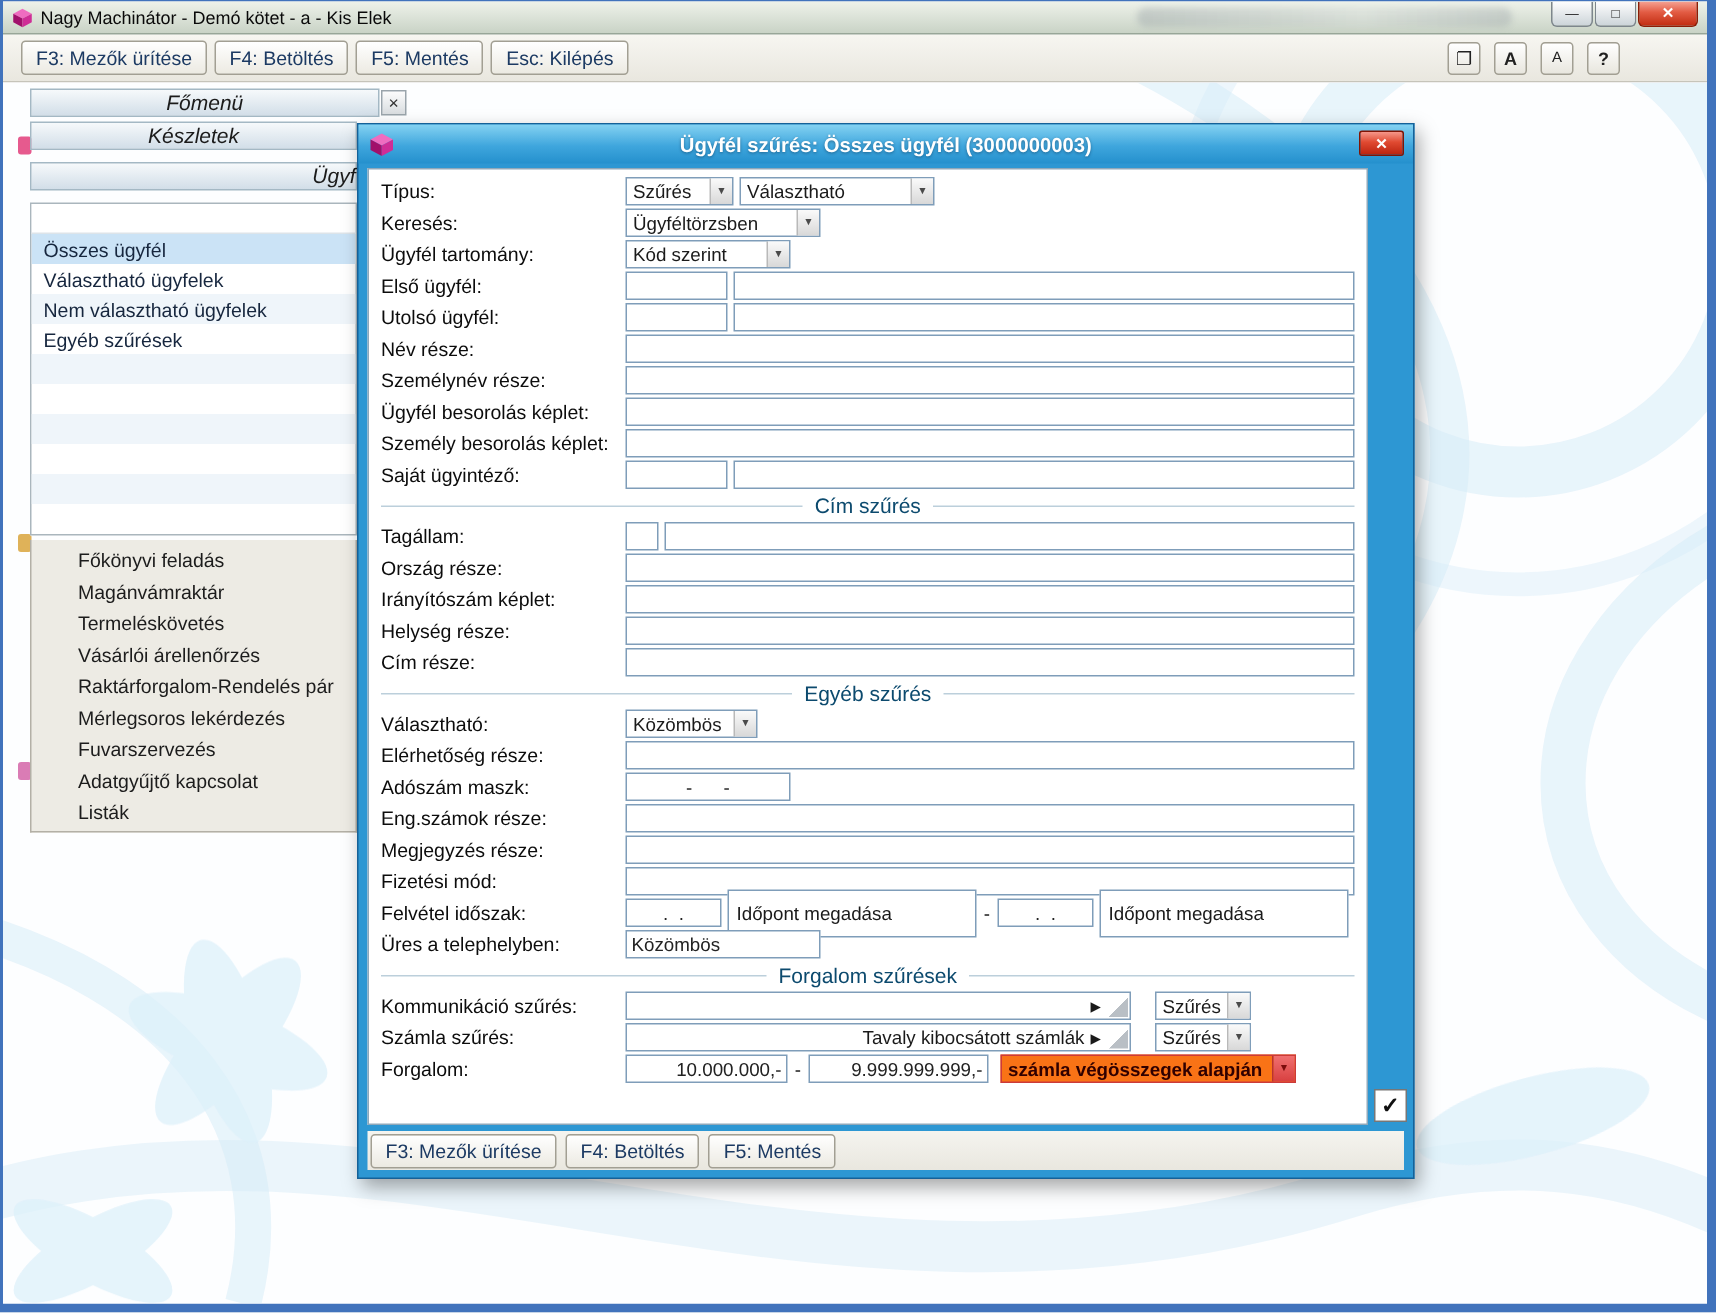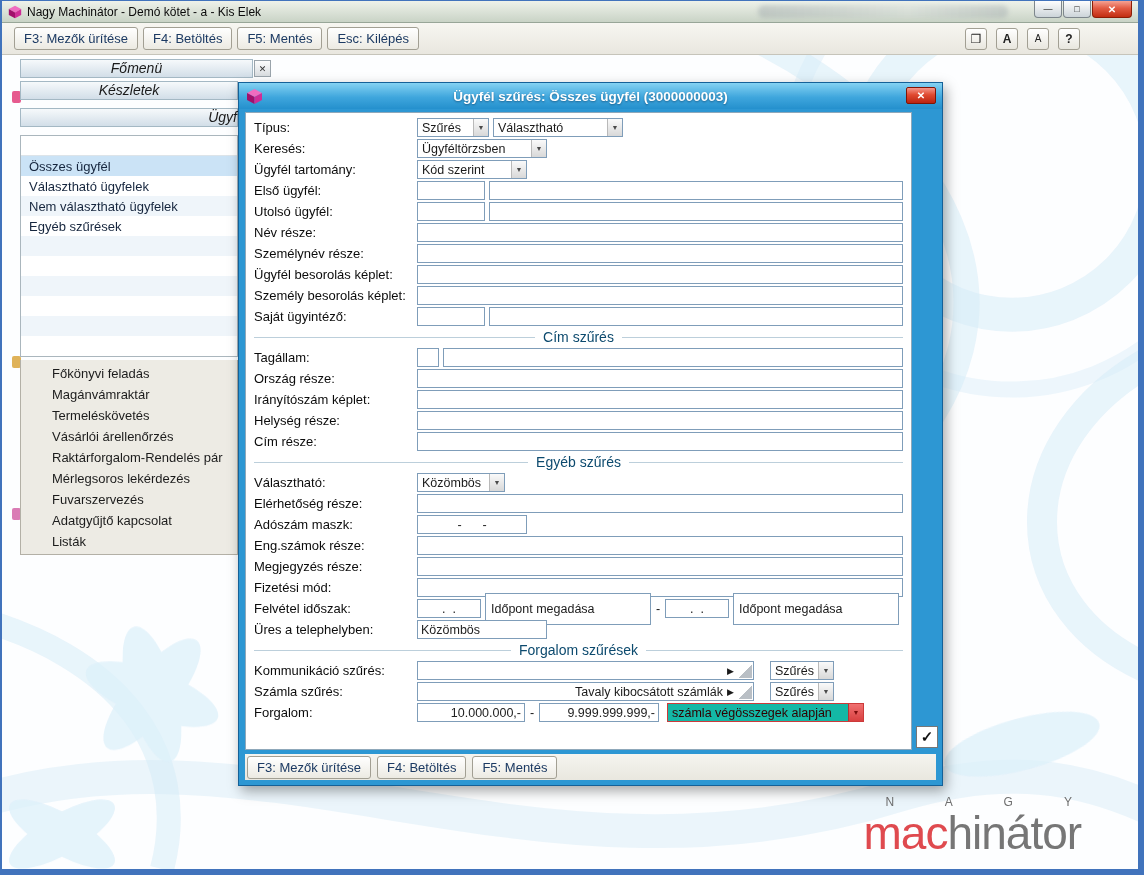--- a/index.html
+++ b/index.html
@@ -104,21 +104,21 @@
          font-size:12.5px; color:#222; font-family:inherit; }
   .inp.grow { flex:1; min-width:0; }
   .section { height:20px; display:flex; align-items:center; gap:8px; }
   .section .ln { flex:1; height:1px; background:#bccfdb; }
   .section .st { font-size:14px; color:#0c4a6e; }
   .combo { height:19px; border:1px solid #7f9db9; background:#fff; display:flex; align-items:center; }
   .ct { flex:1; padding:0 4px; font-size:12.5px; color:#1a1a1a; white-space:nowrap; overflow:hidden; }
   .ca { flex:0 0 15px; height:100%; display:flex; align-items:center; justify-content:center;
         font-size:7px; color:#4a4a4a; background:linear-gradient(#fafafa,#d8d8d8);
         border-left:1px solid #b9b9b9; }
-  .combo.red { background:#14b8a6; border-color:#cc3a3a; }
+  .combo.red { background:#f97316; border-color:#cc3a3a;font-weight:bold; }
   .combo.red .ct { color:#300000; }
   .combo.red .ca { background:linear-gradient(#f07070,#d84040); border-left-color:#b93232; color:#7c0c0c; }
   .fbtn { height:32px; border:1px solid #7f9db9; background:#fff; display:flex;
           align-items:center; padding:0 5px; font-size:12.5px; color:#1a1a1a; white-space:nowrap; }
   .listsel { width:337px; flex:0 0 337px; height:19px; border:1px solid #7f9db9;
              background:#fff; display:flex; align-items:center; }
   .ls-text { flex:1; padding:0 4px; font-size:12.5px; color:#1a1a1a; white-space:nowrap; overflow:hidden;text-align:right; }
   .play { flex:0 0 12px; font-size:9px; color:#1a1a1a; }
   .grip { flex:0 0 13px; width:13px; height:13px; align-self:flex-end; margin:0 1px 1px 0;
           background:linear-gradient(315deg,#b9bfc5 50%,transparent 50%); }
@@ -456,19 +456,15 @@
         </div>
       </div>
 
       <div class="dlg-footer">
         <div class="tbtn">F3: Mezők ürítése</div>
         <div class="tbtn">F4: Betöltés</div>
         <div class="tbtn">F5: Mentés</div>
       </div>
     </div>
 
-    <div class="logo">
-      <div class="logo-top">N A G Y</div>
-      <div class="logo-main"><span class="logo-red">mac</span><span class="logo-gray">hinátor</span></div>
-    </div>
 
   </div>
 </div>
 
 </body></html>

